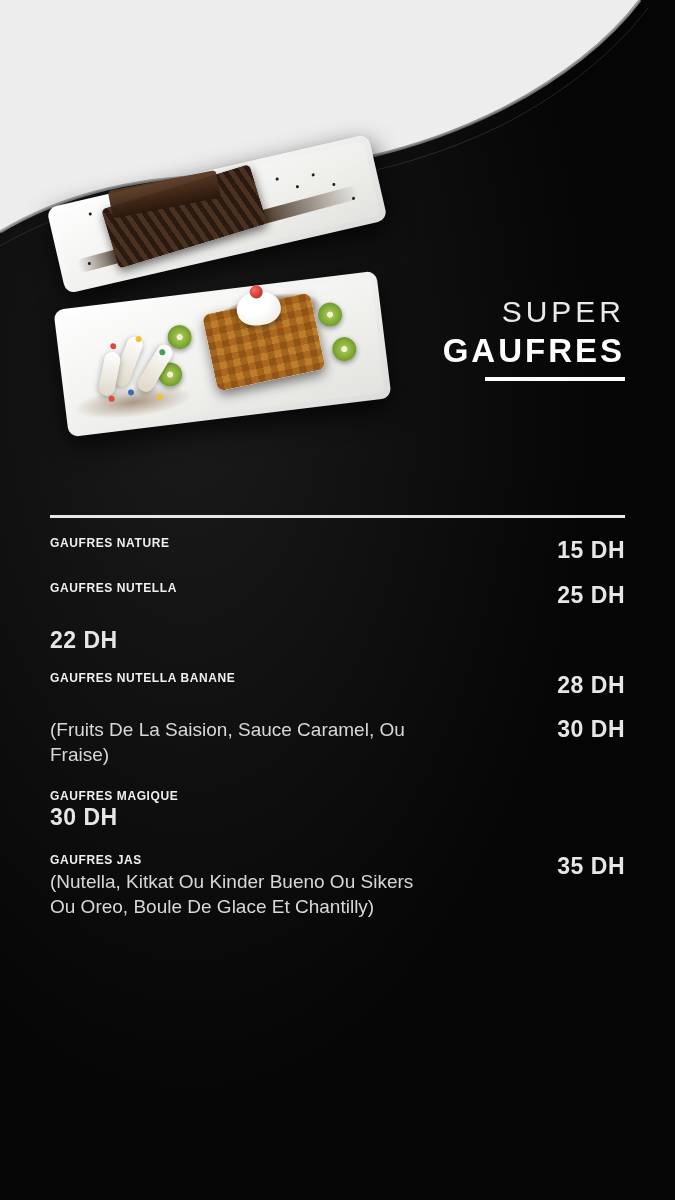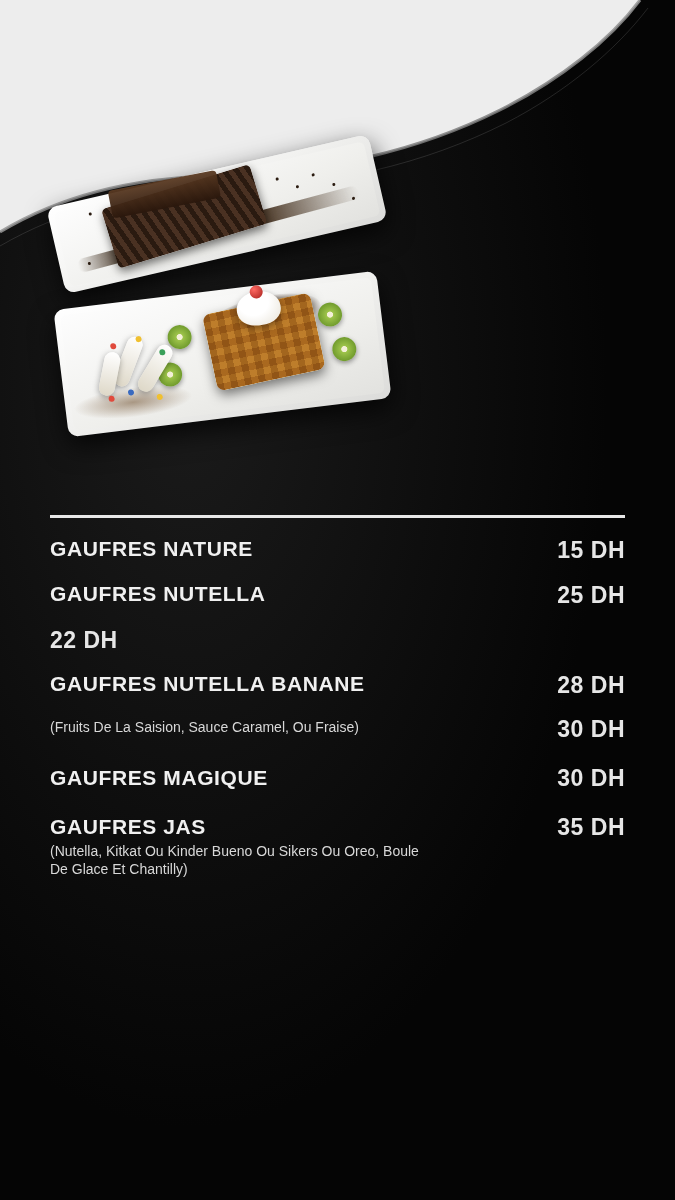--- a/index.html
+++ b/index.html
@@ -220,28 +220,28 @@
     margin-bottom: 18px;
   }
   .menu-row {
     display: flex;
     align-items: flex-start;
     justify-content: space-between;
     margin-bottom: 17px;
   }
   .item-text { max-width: 410px; }
   .item-name {
-    font-size: 21px;
+    font-size: 12px;
     font-weight: 700;
     letter-spacing: 0.6px;
     color: #f0f0f0;
     line-height: 1.25;
   }
   .item-desc {
-    font-size: 14px;
+    font-size: 19px;
     font-weight: 400;
     color: #d8d8d8;
     line-height: 1.3;
     margin-top: 2px;
     max-width: 360px;
   }
   .item-price {
     font-size: 23px;
     font-weight: 700;
     color: #e6e6e6;
@@ -309,20 +309,25 @@
 
       <div class="sprinkle" style="left:52px; top:40px; background:#e04a3c;"></div>
       <div class="sprinkle" style="left:78px; top:36px; background:#f0c030;"></div>
       <div class="sprinkle" style="left:100px; top:52px; background:#3aa05a;"></div>
       <div class="sprinkle" style="left:64px; top:88px; background:#3a6ac0;"></div>
       <div class="sprinkle" style="left:44px; top:92px; background:#e04a3c;"></div>
       <div class="sprinkle" style="left:92px; top:96px; background:#f0c030;"></div>
     </div>
   </div>
 
+  <div class="title-block">
+    <div class="title-line-1">SUPER</div>
+    <div class="title-line-2">GAUFRES</div>
+    <div class="title-rule"></div>
+  </div>
 
   <div class="menu">
     <div class="menu-rule"></div>
 
     <div class="menu-row">
       <div class="item-text">
         <div class="item-name">GAUFRES NATURE</div>
       </div>
       <div class="item-price">15 DH</div>
     </div>
@@ -345,21 +350,21 @@
       <div class="item-price">28 DH</div>
     </div>
 
     <div class="menu-row has-desc" style="margin-bottom:22px;">
       <div class="item-text">
         <div class="item-desc">(Fruits De La Saision, Sauce Caramel, Ou Fraise)</div>
       </div>
       <div class="item-price">30 DH</div>
     </div>
 
-    <div class="menu-row has-desc" style="margin-bottom:22px;">
+    <div class="menu-row has-desc" style="margin-bottom:22px;flex-direction:column;">
       <div class="item-text">
         <div class="item-name">GAUFRES MAGIQUE</div>
       </div>
       <div class="item-price">30 DH</div>
     </div>
 
     <div class="menu-row has-desc">
       <div class="item-text">
         <div class="item-name">GAUFRES JAS</div>
         <div class="item-desc" style="max-width:370px;">(Nutella, Kitkat Ou Kinder Bueno Ou Sikers Ou Oreo, Boule De Glace Et Chantilly)</div>

